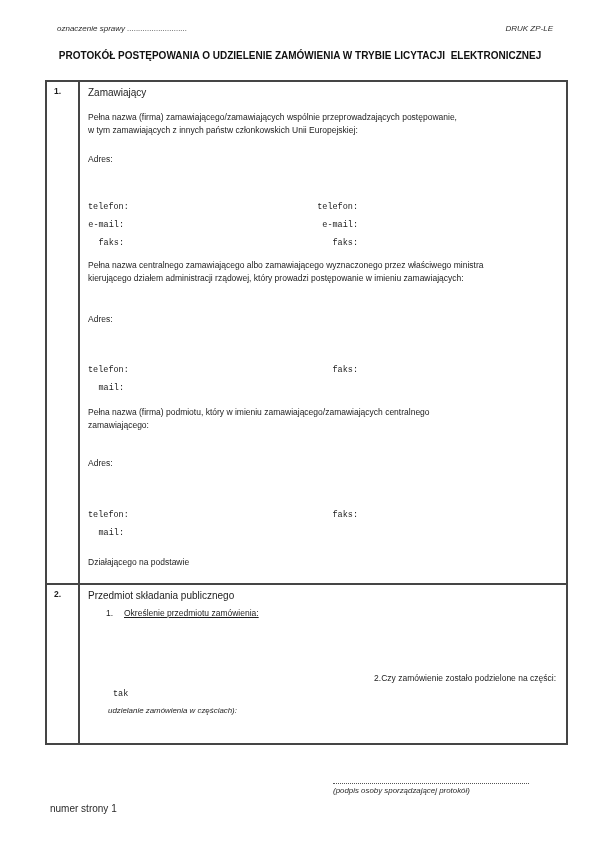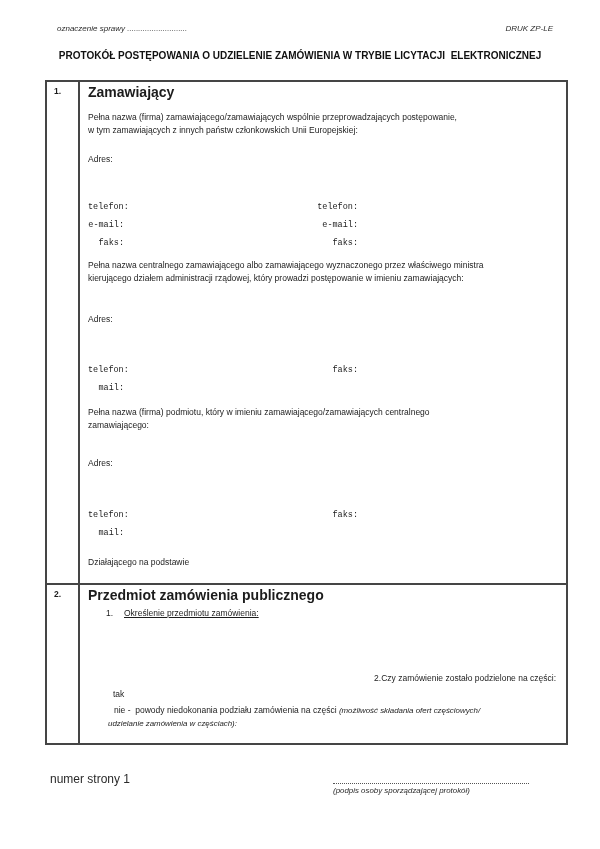--- a/index.html
+++ b/index.html
@@ -19,40 +19,40 @@
     font-size:10px;font-weight:bold;white-space:pre;color:#111;}
   
   .form-table{position:absolute;left:45px;top:80px;width:523px;box-sizing:border-box;
     border:2px solid #454545;}
   .sect{display:flex;box-sizing:border-box;}
   .sect-1{height:501px;}
   .sect-2{height:160px;border-top:2px solid #454545;}
   .num-cell{width:33px;box-sizing:border-box;border-right:2px solid #454545;
     padding:4px 0 0 7px;font-size:8.5px;font-weight:bold;flex:none;}
   .content-cell{flex:1;padding:4px 10px 0 8px;font-size:8.5px;line-height:13px;position:relative;}
-  .sect-heading{font-weight:bold;font-size:14px;line-height:13px;}
+  .sect-heading{font-weight:normal;font-size:10px;line-height:13px;}
   .para{margin:0;}
   .label-line{line-height:13px;}
   .phone-block{line-height:18px;font-family:Liberation Mono, monospace;}
   .phone-row{position:relative;line-height:18px;}
   .lbl-l{display:inline-block;width:36px;text-align:right;}
   .lbl-r{position:absolute;left:225px;width:45px;text-align:right;display:inline-block;}
   
   .num-item{line-height:13px;}
   .item1{margin-left:18px;}
   .item1 .inum{display:inline-block;width:18px;}
   .item2{margin-left:15px;text-align:right;}
   .item2 .inum{display:inline-block;width:13px;}
-  .tak-line{margin-left:25px;line-height:13px;}
+  .tak-line{margin-left:25px;line-height:13px;font-family:Liberation Mono, monospace;}
   .nie-block{padding-left:20px;line-height:13px;}
   .nie-line1{padding-left:6px;}
   .it{font-style:italic;font-size:7.9px;}
   .preserve{white-space:pre-wrap;}
   
-  .footer-page{position:absolute;left:50px;top:772px;font-size:12px;color:#2a2a2a;}
+  .footer-page{position:absolute;left:50px;top:803px;font-size:10px;color:#2a2a2a;}
   .signature{position:absolute;left:333px;top:776px;width:196px;}
   .sig-dots{border-bottom:1.5px dotted #555;height:7px;width:196px;}
   .sig-caption{font-size:7.9px;font-style:italic;margin-top:2px;color:#2a2a2a;white-space:nowrap;}
   .mt12{margin-top:12px;} .mt16{margin-top:16px;} .mt32{margin-top:32px;}
   .mt7{margin-top:7px;} .mt28{margin-top:28px;} .mt35{margin-top:35px;}
   .mt9{margin-top:9px;} .mt25{margin-top:25px;} .mt36{margin-top:36px;}
   .mt14{margin-top:14px;} .mt5{margin-top:5px;text-decoration:underline;} .mt52{margin-top:52px;} .mt3{margin-top:3px;}
 </style>
 </head>
 <body>
@@ -129,36 +129,33 @@
           </div>
         </div>
 
         <div class="label-line mt14">Działającego na podstawie</div>
       </div>
     </div>
 
     <div class="sect sect-2">
       <div class="num-cell">2.</div>
       <div class="content-cell">
-        <div class="sect-heading">Przedmiot zamówienia publicznego</div>
+        <div class="sect-heading">Przedmiot składania publicznego</div>
 
         <div class="num-item item1 mt5">
           <span class="inum">1.</span><span>Określenie przedmiotu zamówienia:</span>
         </div>
 
         <div class="num-item item2 mt52">
           <span class="inum">2.</span><span>Czy zamówienie zostało podzielone na części:</span>
         </div>
 
         <div class="tak-line mt3">tak</div>
 
         <div class="nie-block mt3">
-          <div class="nie-line1">
-            <span class="preserve">nie -  powody niedokonania podziału zamówienia na części </span><span class="it">(możliwość składania ofert częściowych/</span>
-          </div>
           <div class="it">udzielanie zamówienia w częściach):</div>
         </div>
       </div>
     </div>
 
   </div>
 
   <div class="footer-page">numer strony 1</div>
 
   <div class="signature">

